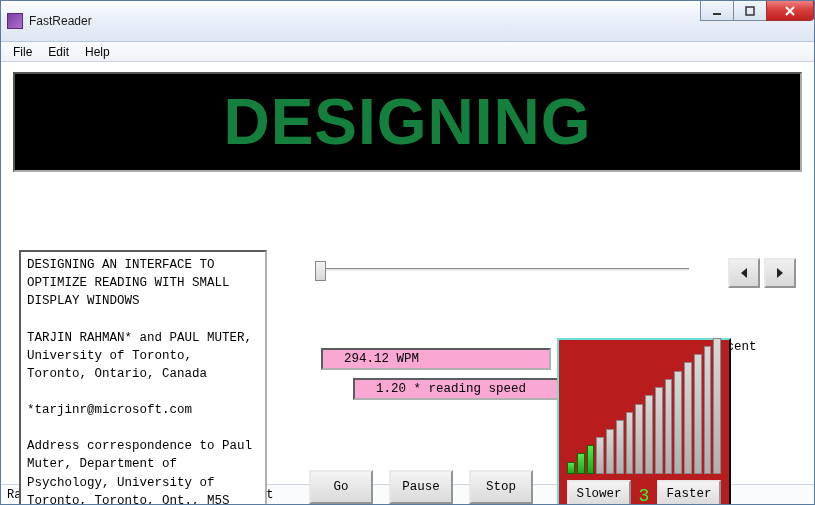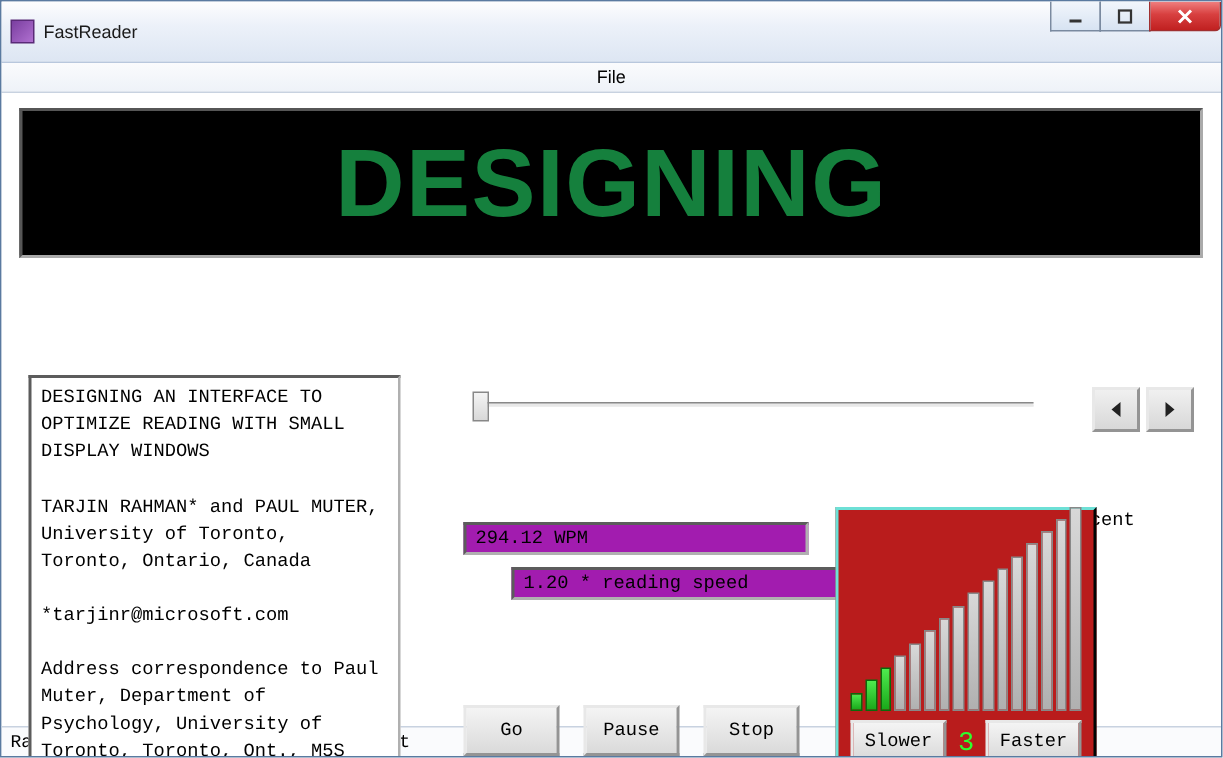--- a/index.html
+++ b/index.html
@@ -42,21 +42,21 @@
     width: 48px;
     background: linear-gradient(to bottom,#f08080,#d84040 45%,#c02020);
     border-color:#a03030;
     border-bottom-right-radius:4px;
   }
   .win-btn svg { display:block; }
   .menubar {
     height: 20px;
     background: linear-gradient(to bottom,#fafbfd,#eef2f8);
     border-bottom: 1px solid #c8d2e0;
-    display:flex; align-items:center; padding:0 4px;flex-direction:column;
+    display:flex; align-items:center; padding:0 4px;
   }
   .menubar .menu-item { padding: 2px 8px; cursor:default; }
   .client {
     flex:1; position:relative;
     background:#fff;
     padding: 10px 12px 0 12px;
   }
   .display-panel {
     position:absolute; left:12px; right:12px; top:10px; height:100px;
     background:#000; border:2px inset #aaa;
@@ -92,24 +92,24 @@
   }
   .nav-btns { position:absolute; right:18px; top:196px; display:flex; gap:4px; }
   .nav-btn {
     width:32px; height:30px;
     background: linear-gradient(to bottom,#f0f0f0,#d8d8d8);
     border:2px outset #e8e8e8;
     display:flex; align-items:center; justify-content:center;
   }
   .nav-btn svg { display:block; }
   .readout {
-    position:absolute; left:308px; width:230px; height:22px;
-    border:2px inset #b0b0b0; background:#a21caf;
-    font-family:"Courier New",monospace; font-size:12.5px;
-    padding:2px 6px; display:flex; align-items:center;
+    position:absolute; left:320px; width:230px; height:22px;
+    border:2px inset #b0b0b0; background:#f9a8d4;
+    font-family:"Courier New",monospace; font-size:12.5px;
+    padding:2px 21px; display:flex; align-items:center;
   }
   .readout.wpm { top:286px; }
   .readout.speed { top:316px;margin-left:32px; }
   .percent-label {
     position:absolute; left:688px; top:278px;
     font-family:"Courier New",monospace; font-size:12.5px;
   }
   .ctrl-btn {
     position:absolute; top:408px; width:64px; height:34px;
     background: linear-gradient(to bottom,#f4f4f4,#dadada);

